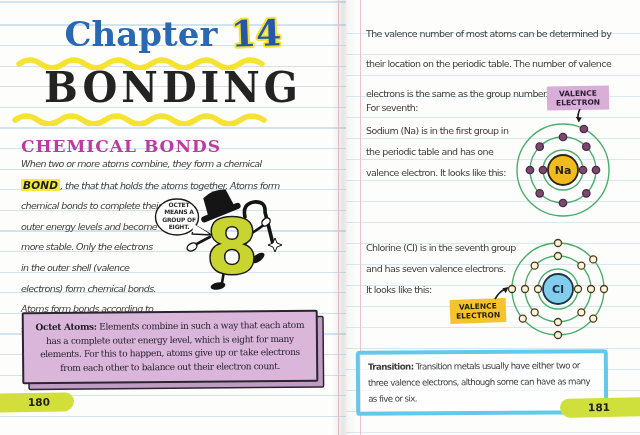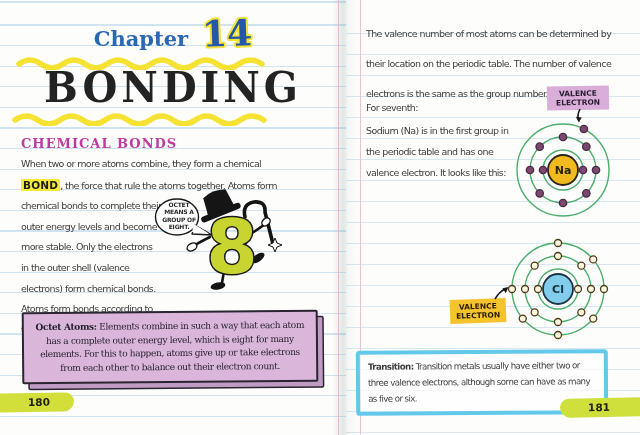--- a/index.html
+++ b/index.html
@@ -12,33 +12,33 @@
   .page-right{left:346px;width:294px;
     background-image:repeating-linear-gradient(to bottom,transparent 0 19.9px,#d7e8f3 19.9px 21px);
     background-position:0 13px;}
   .page-left::after{content:"";position:absolute;top:0;bottom:0;right:7px;width:1px;background:#ecc3cd;}
   .page-right::before{content:"";position:absolute;top:0;bottom:0;left:14px;width:1px;background:#ecc3cd;}
   .fold{position:absolute;left:332px;top:0;width:26px;height:435px;pointer-events:none;
     background:linear-gradient(to right,rgba(120,120,132,0) 0%,rgba(120,120,132,0.18) 45%,rgba(120,120,132,0.05) 62%,rgba(120,120,132,0) 100%);}
 
   
   .chapter-line{position:absolute;left:0;top:12px;width:100%;text-align:center;white-space:nowrap;}
-  .chapter-word{font-family:"DejaVu Serif",serif;font-weight:bold;font-size:21px;color:#2b68b4;}
+  .chapter-word{font-family:"DejaVu Serif",serif;font-weight:bold;font-size:34px;color:#2b68b4;}
   .chapter-num{display:inline-block;font-family:"DejaVu Serif",serif;font-weight:bold;font-size:36px;color:#2456aa;margin-left:9px;transform:rotate(-2deg);
     text-shadow:-2px 0 #f2e23a,2px 0 #f2e23a,0 -2px #f2e23a,0 2px #f2e23a,-1.5px -1.5px #f2e23a,1.5px -1.5px #f2e23a,-1.5px 1.5px #f2e23a,1.5px 1.5px #f2e23a;}
   .squiggle{position:absolute;height:16px;}
   .squiggle.s1{left:16px;top:54px;width:250px;}
   .squiggle.s2{left:12px;top:110px;width:256px;}
   .book-title{position:absolute;left:0;top:66px;width:100%;text-align:center;
     font-family:"DejaVu Serif",serif;font-weight:bold;font-size:40px;line-height:42px;color:#232323;
     letter-spacing:4px;transform:scaleY(1.08);}
   .section-heading{position:absolute;left:21px;top:136px;font-family:"DejaVu Serif",serif;font-weight:bold;
-    font-size:13px;color:#bf3aa0;letter-spacing:1px;}
+    font-size:17px;color:#bf3aa0;letter-spacing:1px;}
   .hw{color:#403e3d;font-size:9.5px;letter-spacing:-0.6px;}
-  .bonds-body{position:absolute;left:21px;top:154px;width:322px;line-height:20.6px;}
+  .bonds-body{position:absolute;left:21px;top:154px;width:322px;line-height:20.6px;font-style:italic;}
   .bonds-rest{width:186px;white-space:pre-line;}
   mark.bond{background:#f6ea39;color:#1c1c1c;font-weight:bold;font-size:10.5px;letter-spacing:0.2px;padding:0 2px;}
   .octet-char{position:absolute;left:148px;top:183px;width:170px;height:128px;}
   .bubble-text{position:absolute;left:156px;top:201px;width:46px;text-align:center;
     font-size:6px;line-height:7.3px;letter-spacing:-0.2px;color:#2a2a2a;white-space:pre-line;font-weight:bold;}
   .octet-box{position:absolute;left:22px;top:311px;width:296px;box-sizing:border-box;
     background:#dab6db;border:2.5px solid #2b2531;border-radius:2px;
     box-shadow:6px 6px 0 -1.5px #c09bc4,6px 6px 0 0 #2b2531;transform:rotate(-0.5deg);
     padding:7px 10px;text-align:center;font-family:"DejaVu Serif",serif;font-size:9px;
     letter-spacing:-0.35px;line-height:13.5px;color:#241f2b;white-space:pre-line;}
@@ -89,21 +89,21 @@
     <div class="book-title">BONDING</div>
 
     <svg class="squiggle s2" viewBox="0 0 250 16" preserveAspectRatio="none">
       <path d="M3,10 Q14,2 25,10 T47,10 T69,10 T91,10 T113,10 T135,10 T157,10 T179,10 T201,10 T223,10 T246,10" fill="none" stroke="#f5e233" stroke-width="5.5" stroke-linecap="round"></path>
     </svg>
 
     <div class="section-heading">CHEMICAL BONDS</div>
 
     <div class="bonds-body hw">
       <div><span>When two or more atoms combine, they form a chemical</span><br>
-        <mark class="bond">BOND</mark><span>, the force that rule the atoms together. Atoms form</span>
+        <mark class="bond">BOND</mark><span>, the that that holds the atoms together. Atoms form</span>
       </div>
       <div class="bonds-rest">chemical bonds to complete their
 outer energy levels and become
 more stable. Only the electrons
 in the outer shell (valence
 electrons) form chemical bonds.
 Atoms form bonds according to
 the octet rule.</div>
     </div>
 
@@ -149,20 +149,23 @@
 
   <div class="page page-right">
 
     <div class="rp-intro hw">The valence number of most atoms can be determined by
 their location on the periodic table. The number of valence
 electrons is the same as the group number.</div>
     <div class="rp-example hw">For seventh:</div>
     <div class="rp-sodium hw">Sodium (Na) is in the first group in
 the periodic table and has one
 valence electron. It looks like this:</div>
+    <div class="rp-chlorine hw">Chlorine (Cl) is in the seventh group
+and has seven valence electrons.
+It looks like this:</div>
 
     <div class="valence-label vl-na">VALENCE ELECTRON</div>
     <svg class="arr arr-na" viewBox="0 0 14 16">
       <path d="M7,1 Q4,7 5.5,11" fill="none" stroke="#1c1c1c" stroke-width="1.6"></path>
       <path d="M5.8,14.5 L2.8,8.8 L8.8,9.6 Z" fill="#1c1c1c"></path>
     </svg>
 
     <svg class="atom atom-na" viewBox="-55 -55 110 110">
         <circle cx="0" cy="0" r="20" fill="none" stroke="#4cae6d" stroke-width="1.4"></circle>
         <circle cx="0" cy="0" r="33" fill="none" stroke="#4cae6d" stroke-width="1.4"></circle>

